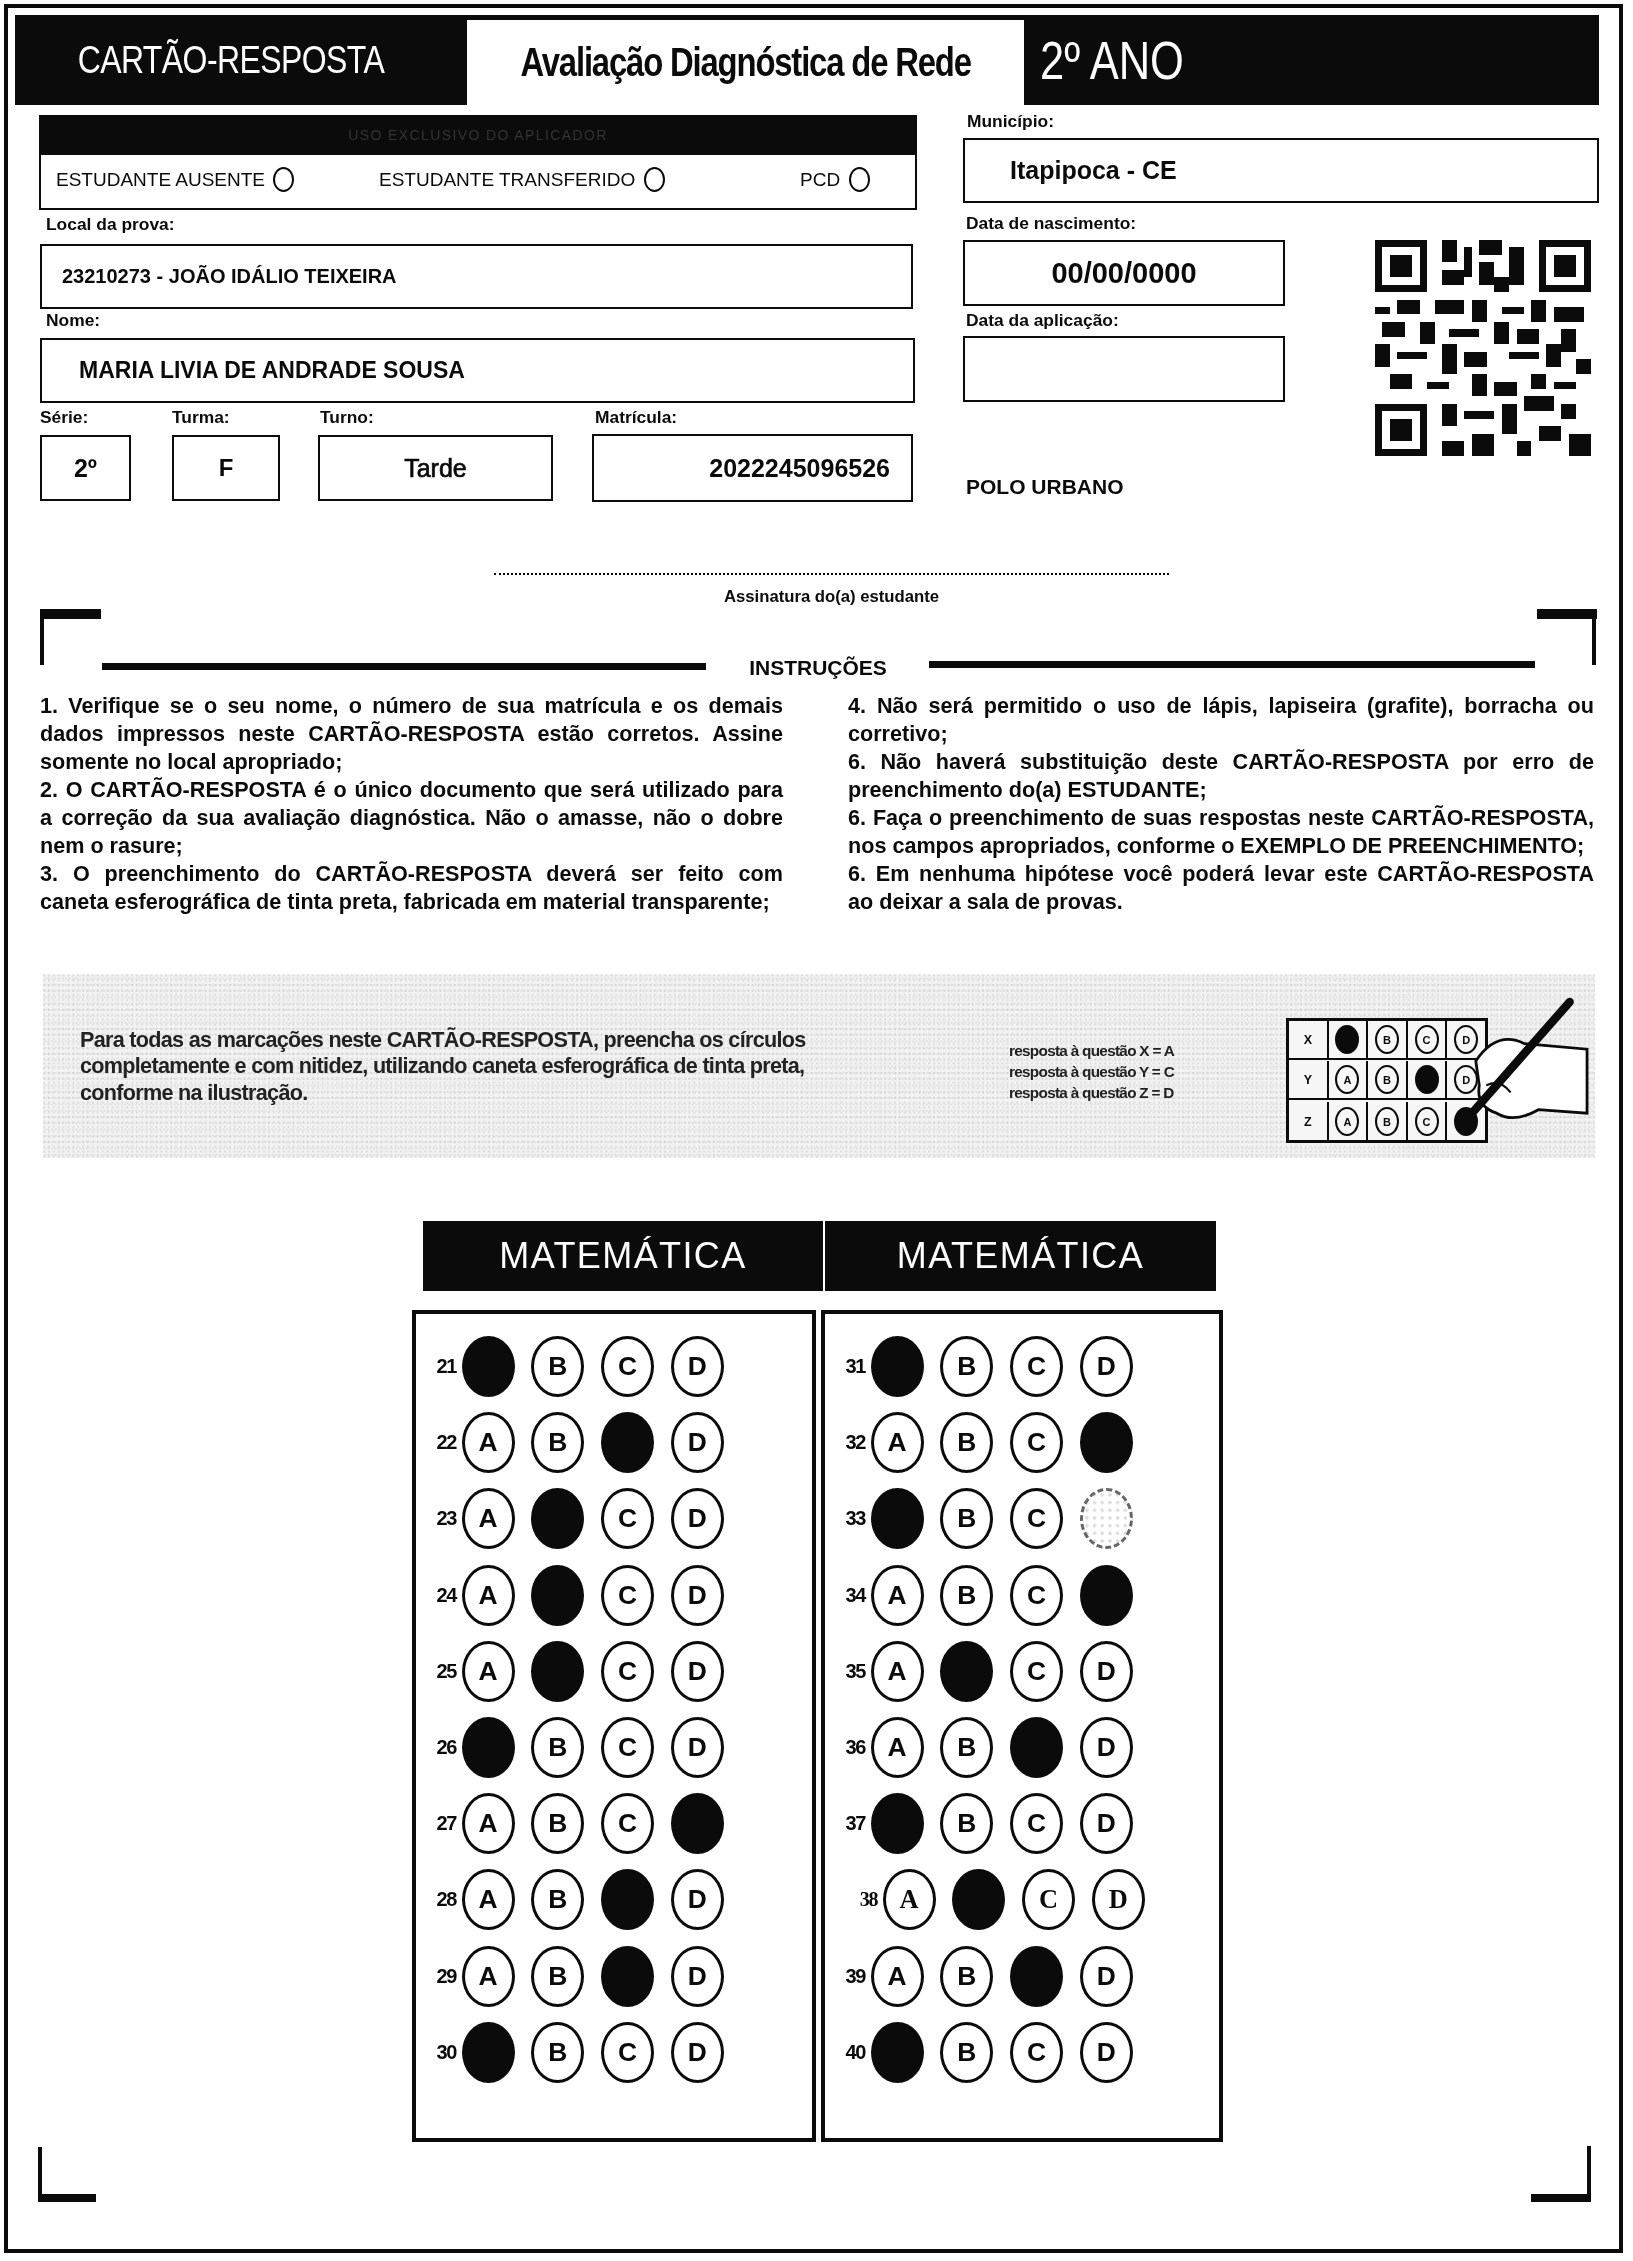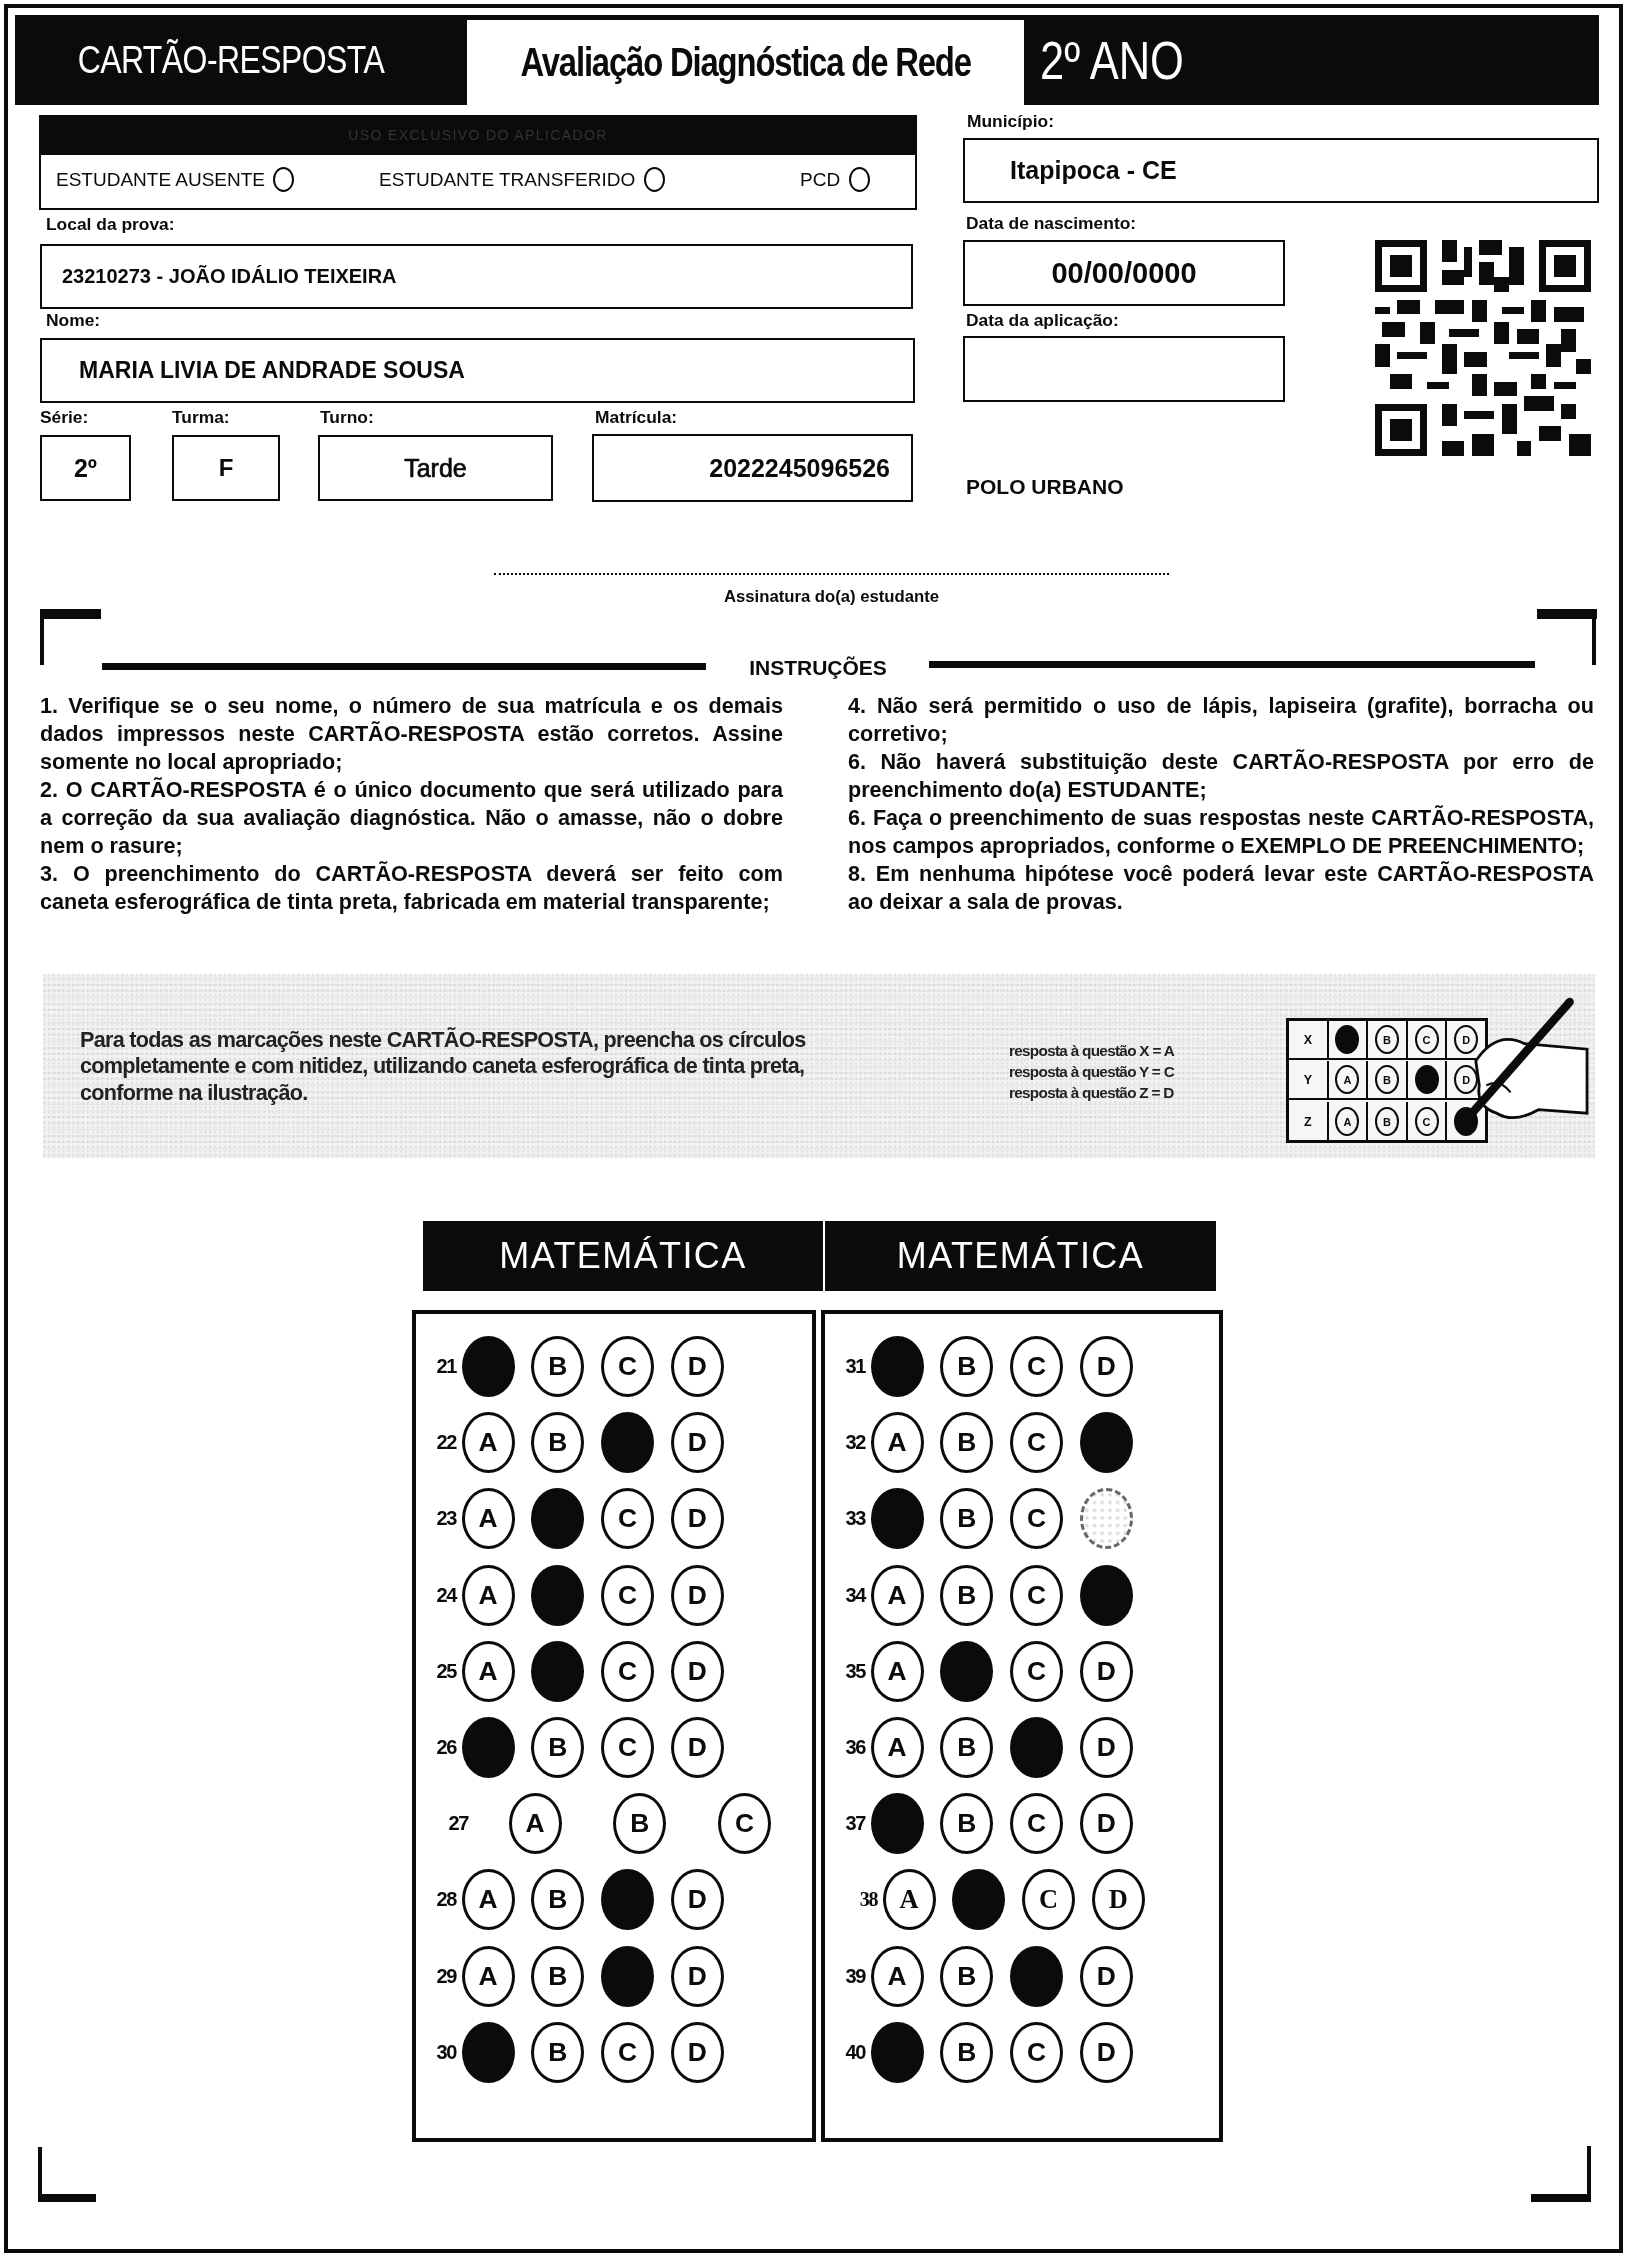--- a/index.html
+++ b/index.html
@@ -209,21 +209,21 @@
 
 <div class="abs instr-col cond" style="left:40px;top:692px;width:743px">
   <p>1. Verifique se o seu nome, o número de sua matrícula e os demais dados impressos neste CARTÃO-RESPOSTA estão corretos. Assine somente no local apropriado;</p>
   <p>2. O CARTÃO-RESPOSTA é o único documento que será utilizado para a correção da sua avaliação diagnóstica. Não o amasse, não o dobre nem o rasure;</p>
   <p>3. O preenchimento do CARTÃO-RESPOSTA deverá ser feito com caneta esferográfica de tinta preta, fabricada em material transparente;</p>
 </div>
 <div class="abs instr-col cond" style="left:848px;top:692px;width:746px">
   <p>4. Não será permitido o uso de lápis, lapiseira (grafite), borracha ou corretivo;</p>
   <p>6. Não haverá substituição deste CARTÃO-RESPOSTA por erro de preenchimento do(a) ESTUDANTE;</p>
   <p>6. Faça o preenchimento de suas respostas neste CARTÃO-RESPOSTA, nos campos apropriados, conforme o EXEMPLO DE PREENCHIMENTO;</p>
-  <p>8. Em nenhuma hipótese você poderá levar este CARTÃO-RESPOSTA ao deixar a sala de provas.</p>
+  <p>6. Em nenhuma hipótese você poderá levar este CARTÃO-RESPOSTA ao deixar a sala de provas.</p>
 </div>
 
 <div class="abs band"></div>
 <div class="abs band-text">Para todas as marcações neste CARTÃO-RESPOSTA, preencha os círculos completamente e com nitidez, utilizando caneta esferográfica de tinta preta, conforme na ilustração.</div>
 <div class="abs ex-lines">
   <div>resposta à questão X = A</div>
   <div>resposta à questão Y = C</div>
   <div>resposta à questão Z = D</div>
 </div>
 <div class="abs ex-grid">
@@ -322,21 +322,21 @@
       <span class="bub">C</span>
       <span class="bub">D</span>
     </div>
     <div class="row" style="top: 402px; left: 0px;">
       <span class="qnum">26</span>
       <span class="bub filled">A</span>
       <span class="bub">B</span>
       <span class="bub">C</span>
       <span class="bub">D</span>
     </div>
-    <div class="row" style="top: 478px; left: 12px; gap: 35px;">
+    <div class="row" style="top: 478px; left: 0px;">
       <span class="qnum">27</span>
       <span class="bub">A</span>
       <span class="bub">B</span>
       <span class="bub">C</span>
       <span class="bub filled">D</span>
     </div>
     <div class="row" style="top: 554px; left: 0px;">
       <span class="qnum">28</span>
       <span class="bub">A</span>
       <span class="bub">B</span>

